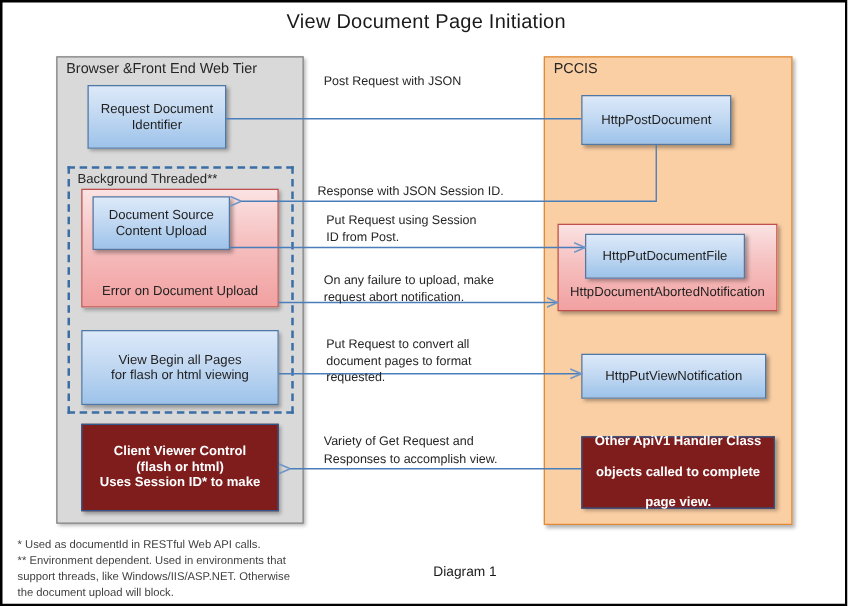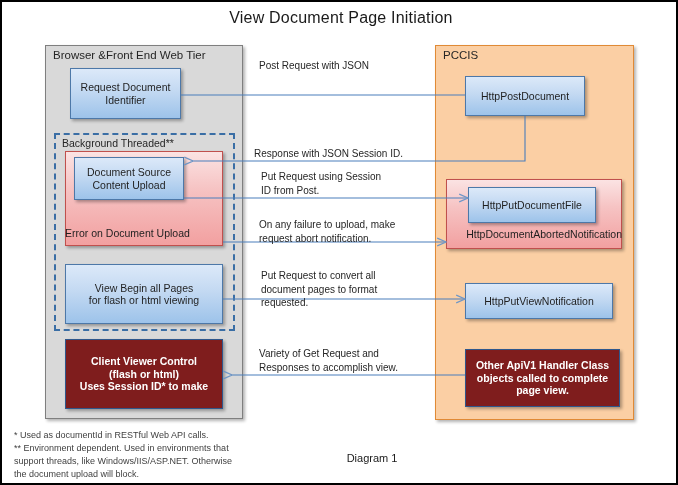--- a/index.html
+++ b/index.html
@@ -84,34 +84,34 @@
     font-size:10.5px;
     box-shadow:2px 2px 3px rgba(0,0,0,.32);
   }
 
   
   #req-doc-id{left:68px;top:66px;width:111px;height:51px;}
   #doc-src-upload{left:72px;top:155px;width:110px;height:43px;}
   #err-upload-box{left:63px;top:149px;width:158px;height:95px;}
   #err-upload-label{
     left:63px;top:225px;width:158px;
-    font-size:10.5px;color:#1f1f1f;
+    text-align:center;font-size:10.5px;color:#1f1f1f;
   }
   #view-begin{left:63px;top:262px;width:158px;height:60px;}
   #client-viewer{left:63px;top:337px;width:158px;height:70px;flex-direction:column;}
 
   #http-post-doc{left:463px;top:74px;width:120px;height:40px;}
   #abort-notif-box{left:444px;top:177px;width:176px;height:70px;}
   #http-put-docfile{left:466px;top:185px;width:128px;height:36px;}
   #abort-notif-label{
     left:444px;top:226px;width:176px;
-    text-align:right;font-size:10.5px;color:#1f1f1f;
+    text-align:center;font-size:10.5px;color:#1f1f1f;
   }
   #http-put-view{left:463px;top:281px;width:148px;height:36px;}
-  #other-apiv1{left:463px;top:347px;width:155px;height:58px;flex-direction:column;}
+  #other-apiv1{left:463px;top:347px;width:155px;height:58px;flex-direction:column;gap:12px;}
 
   
   .note{
     font-size:10px;color:#262626;line-height:1.35;
   }
   #note-post{left:257px;top:57px;width:180px;}
   #note-response{left:252px;top:145px;width:185px;}
   #note-put-session{left:259px;top:168px;width:180px;}
   #note-failure{left:257px;top:216px;width:186px;}
   #note-convert{left:259px;top:267px;width:180px;}

